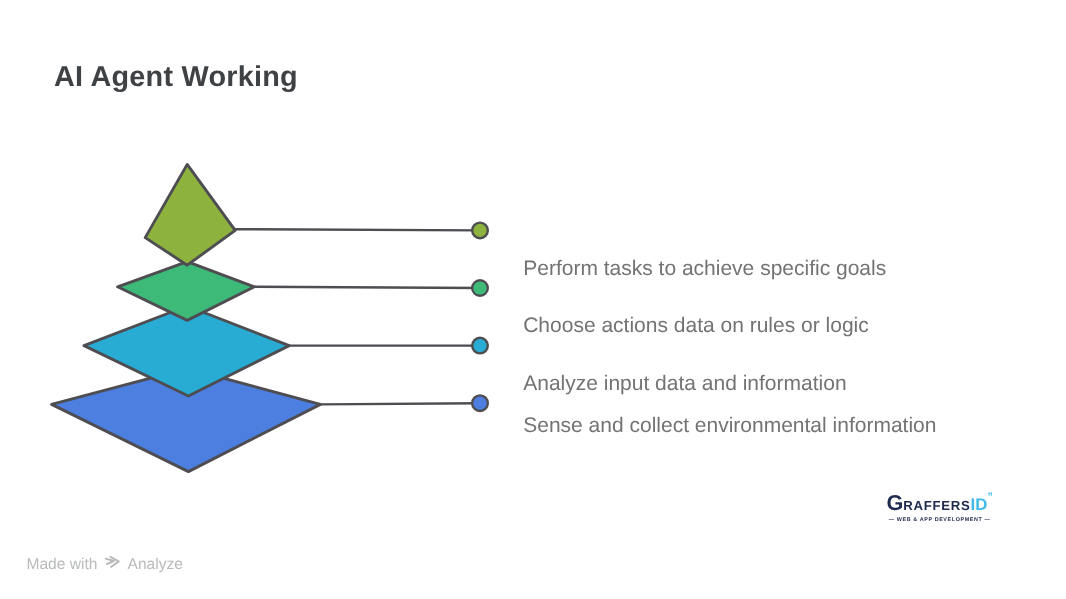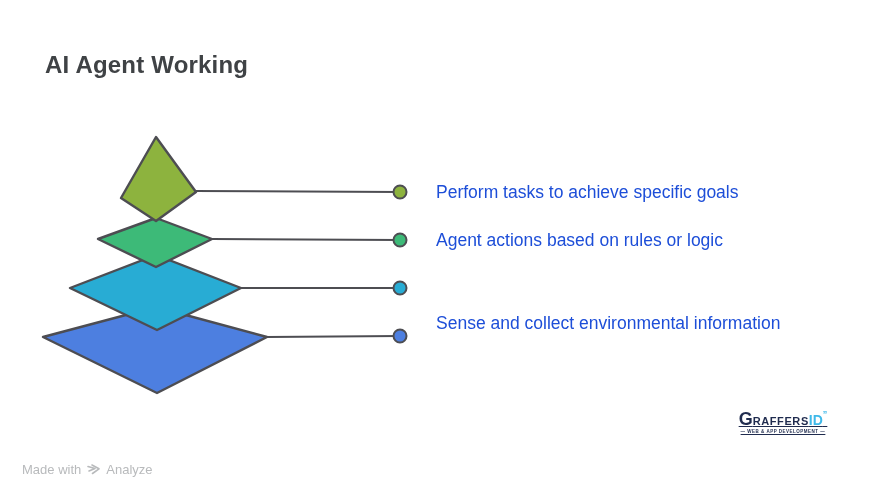--- a/index.html
+++ b/index.html
@@ -41,43 +41,43 @@
   svg.diagram circle {
     stroke: #4d4d52;
     stroke-width: 2;
   }
   .legend-label {
     position: absolute;
     left: 436px;
     height: 26px;
     line-height: 26px;
     font-size: 17.5px;
-    color: #1d4ed8;
+    color: #737373;
     white-space: nowrap;
+    margin-top: 31px;
   }
   .made-with {
     position: absolute;
     left: 22px;
     top: 462px;
     display: flex;
-    align-items: center;
+    align-items: flex-start;
     gap: 5px;
     font-size: 13px;
     color: #b8babc;
   }
   .made-with svg { display: block; }
   .graffers-logo {
     position: absolute;
     left: 738px;
     top: 410px;
     width: 90px;
     text-align: center;
     color: #1f2b4e;
     line-height: 1;
-    text-decoration: underline;
   }
   .wordmark { white-space: nowrap; }
   .wordmark .g      { font-size: 18px; font-weight: 700; color: #1f2b4e; }
   .wordmark .rest   { font-size: 11px; font-weight: 700; letter-spacing: 0.6px; color: #1f2b4e; }
   .wordmark .accent { font-size: 14px; font-weight: 700; color: #3fb9e9; }
   .wordmark .mark   { font-size: 9px;  font-weight: 700; color: #3fb9e9; vertical-align: top; }
   .logo-tagline {
     margin-top: 2px;
     font-size: 4.5px;
     letter-spacing: 0.5px;
@@ -108,21 +108,22 @@
     </g>
     <g>
       <circle cx="400" cy="192" r="6.5" fill="#8db33e"></circle>
       <circle cx="400" cy="240" r="6.5" fill="#3dba78"></circle>
       <circle cx="400" cy="288" r="6.5" fill="#28acd4"></circle>
       <circle cx="400" cy="336" r="6.5" fill="#4d7fe0"></circle>
     </g>
   </svg>
 
   <div class="legend-label" style="top:179px">Perform tasks to achieve specific goals</div>
-  <div class="legend-label" style="top:227px">Agent actions based on rules or logic</div>
+  <div class="legend-label" style="top:227px">Choose actions data on rules or logic</div>
+  <div class="legend-label" style="top:275px">Analyze input data and information</div>
   <div class="legend-label" style="top:310px">Sense and collect environmental information</div>
 
   <div class="made-with">
     <span>Made with</span>
     <svg width="15" height="13" viewBox="0 0 15 13">
       <path d="M2 3.5 L9 5.5 L3 8" fill="none" stroke="#b8babc" stroke-width="1.6" stroke-linecap="round" stroke-linejoin="round"></path>
       <path d="M6 2 L13 5.8 L6.5 10.5" fill="none" stroke="#b8babc" stroke-width="1.6" stroke-linecap="round" stroke-linejoin="round"></path>
     </svg>
     <span>Analyze</span>
   </div>

